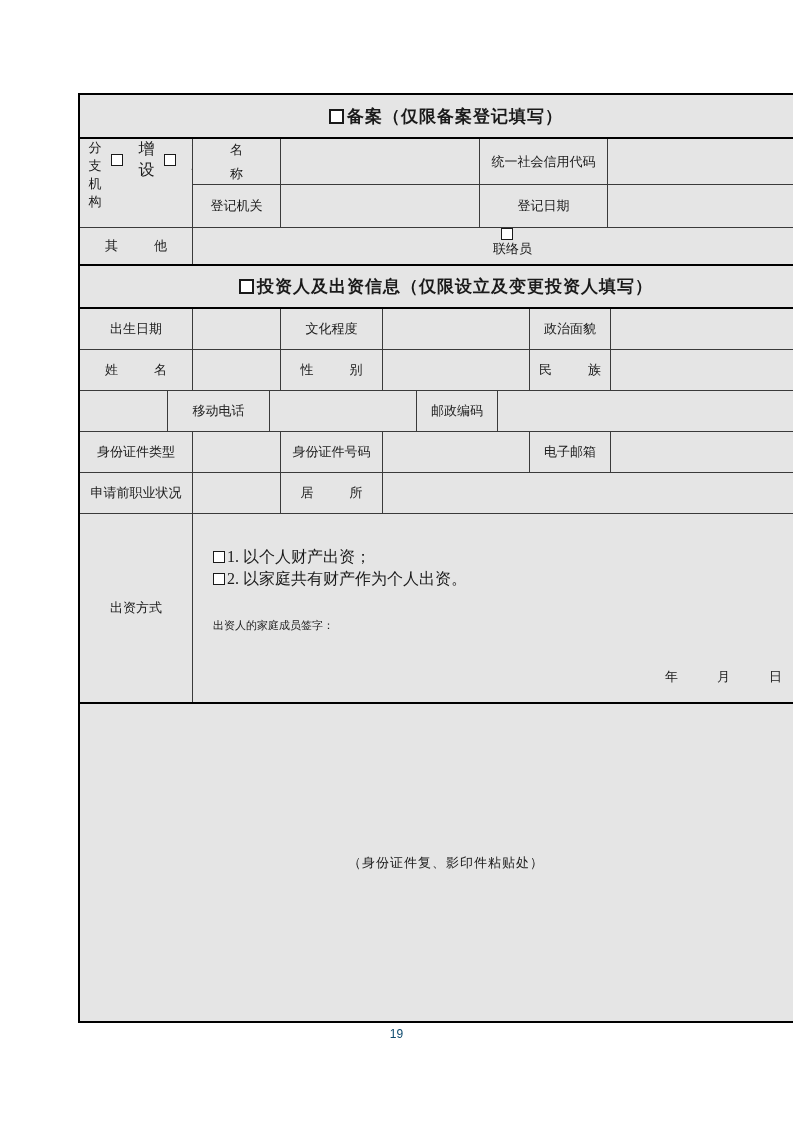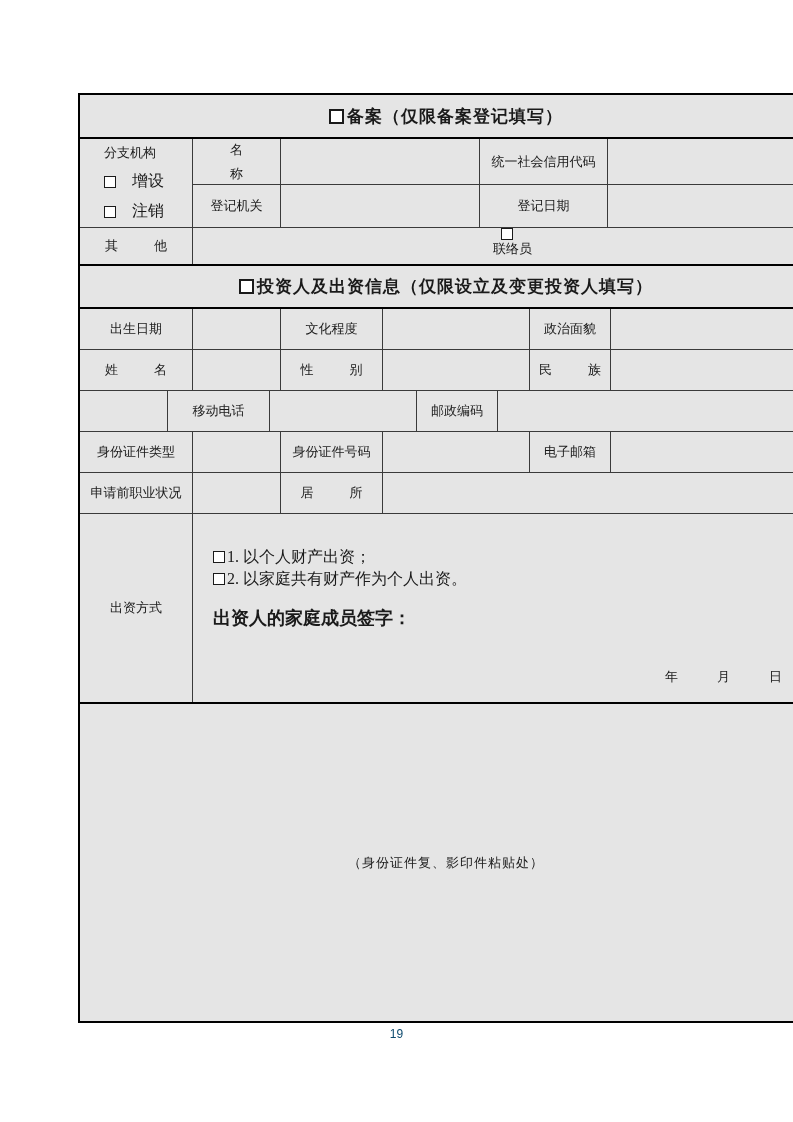--- a/index.html
+++ b/index.html
@@ -33,21 +33,21 @@
   .s1c4 { width:128px; flex:none; }
   .grow { flex:1; }
   
   .c1 { width:113px; flex:none; }
   .c2 { width:88px;  flex:none; }
   .c3 { width:102px; flex:none; }
   .c4 { width:147px; flex:none; }
   .c5 { width:81px;  flex:none; }
   .branch-row { height:89px; }
   .branch-cell {
-    flex-direction:column; align-items:flex-start; justify-content:center;
+    flex-direction:row; align-items:flex-start; justify-content:center;
     padding-left:24px; gap:9px;
   }
   .branch-right { flex:1; display:flex; flex-direction:column; }
   .subrow { display:flex; }
   .subrow.r1 { height:46px; border-bottom:1px solid #3a3a3a; }
   .subrow.r2 { flex:1; }
   .other-row { height:36px; border-bottom:none;justify-content:center; }
   .g-row { height:41px; }
   .funding-row { height:190px; border-bottom:2px solid #000; }
   .paste-row { height:317px; border-bottom:none; }
@@ -68,21 +68,21 @@
   .gapw { margin-right:16px; }
   .gapm { margin-right:11px; }
   .left-cell { justify-content:flex-start; padding-left:20px; }
   .funding-content {
     flex-direction:column; align-items:flex-start;
     padding:32px 0 16px 20px;
     justify-content:flex-end;
   }
   .opt { line-height:22px; }
   .opt .cbx { margin-right:2px; }
-  .sig { margin-top:16px; font-size:18px;font-weight:bold; }
+  .sig { margin-top:28px; font-size:11px; }
   .dateline {
     margin-top:auto; align-self:flex-end;
     padding-right:30px; font-size:13px;
   }
   .paste-note { font-size:13px; letter-spacing:1px; }
   .page-number {
     position:absolute; top:1027px; left:0; width:793px; text-align:center;
     font-family:"Liberation Sans","DejaVu Sans",sans-serif; font-size:12px;
     color:#0c4a6e;
   }

